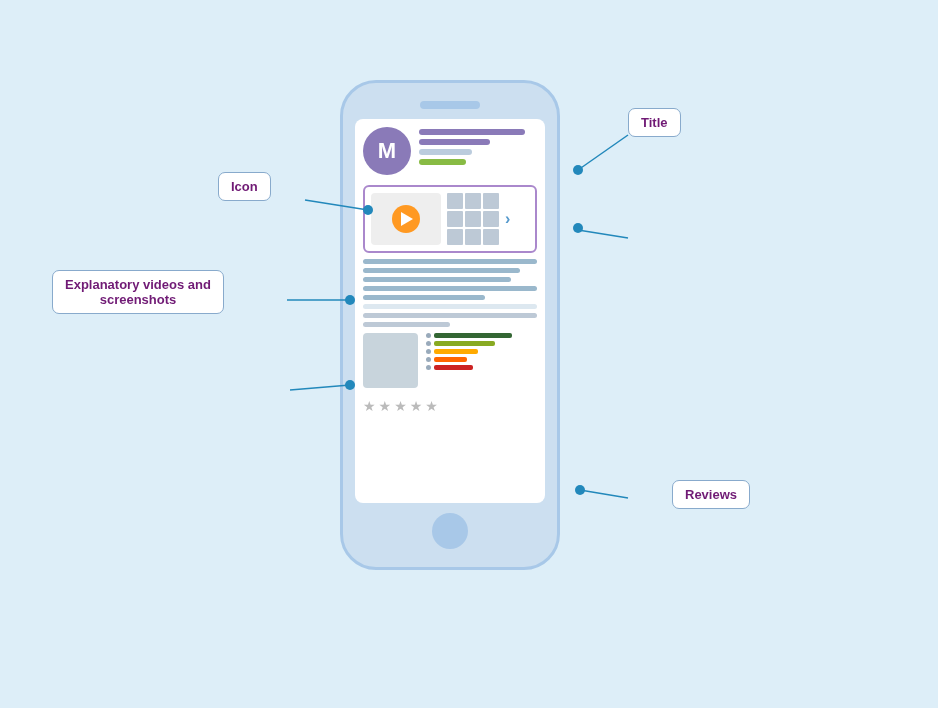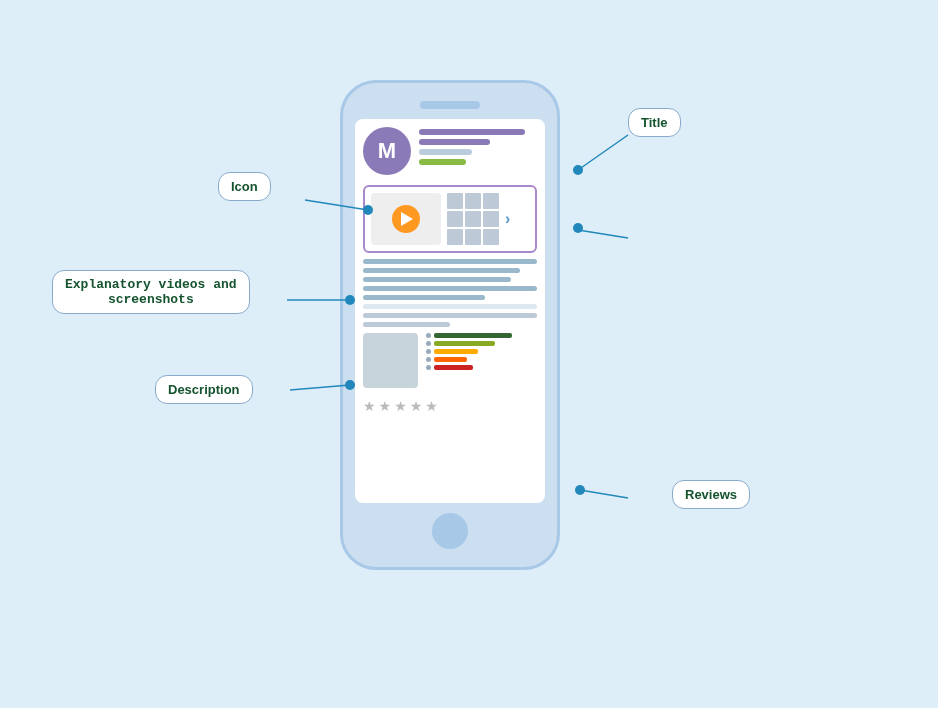--- a/index.html
+++ b/index.html
@@ -242,25 +242,25 @@
     .star {
       color: #bbbbbb;
       font-size: 14px;
     }
 
     
     .label-box {
       position: absolute;
       background: white;
       border: 1.5px solid #88aacc;
-      border-radius: 12px;
+      border-radius: 7px;
       padding: 6px 12px;
       font-size: 13px;
       font-weight: bold;
-      color: #14532d;
+      color: #701a75;
       white-space: nowrap;
     }
 
     
     .dot {
       position: absolute;
       width: 10px;
       height: 10px;
       background: #2288bb;
       border-radius: 50%;
@@ -381,26 +381,23 @@
 
   <div class="label-box" style="left:628px; top:108px;">
     <span>Title</span>
   </div>
 
   <div class="label-box" style="left:218px; top:172px;">
     <span>Icon</span>
   </div>
 
 
-  <div class="label-box" style="left:52px; top:270px; text-align:center;font-family:Liberation Mono, monospace;">
+  <div class="label-box" style="left:52px; top:270px; text-align:center;">
     <span style="white-space:pre-line;">Explanatory videos and
 screenshots</span>
   </div>
 
-  <div class="label-box" style="left:155px; top:375px;">
-    <span>Description</span>
-  </div>
 
   <div class="label-box" style="left:628px; top:480px;margin-left:44px;">
     <span>Reviews</span>
   </div>
 
 </div>
 
 </body></html>

